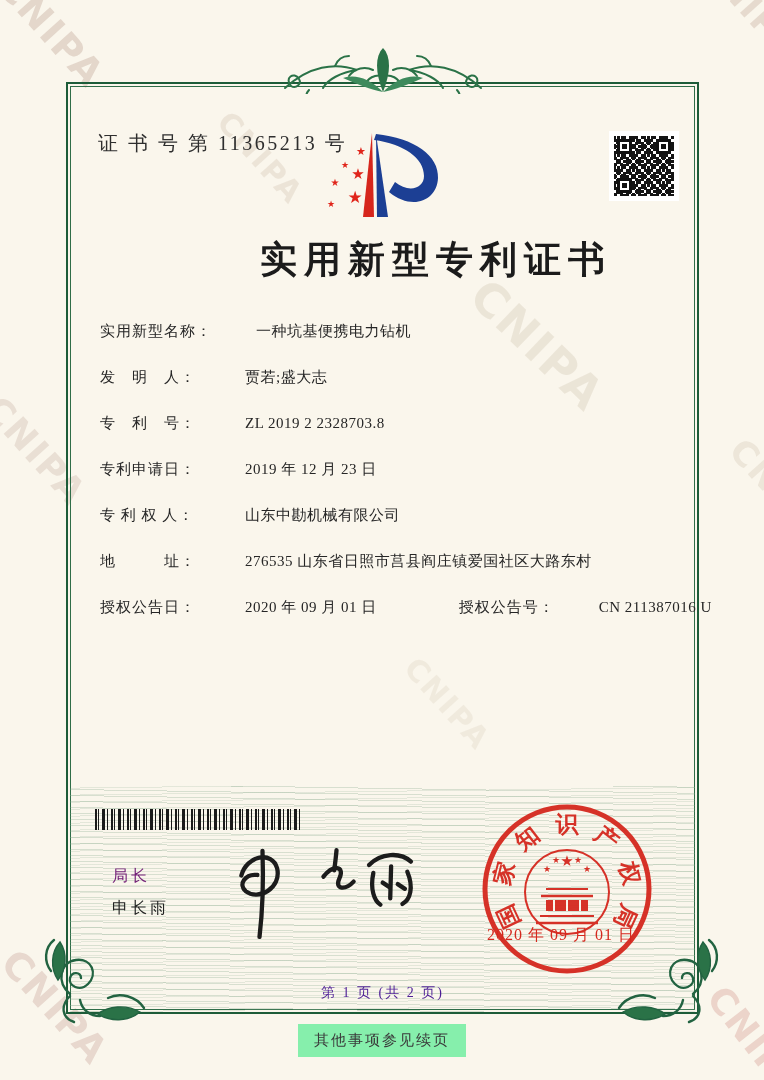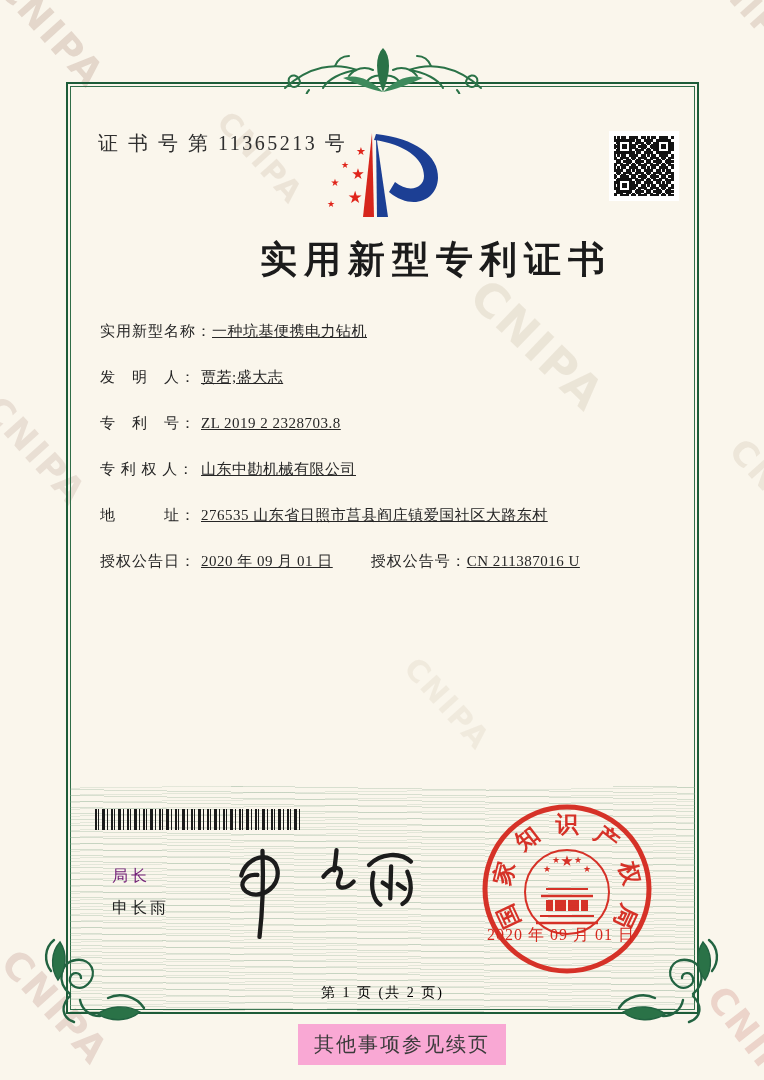--- a/index.html
+++ b/index.html
@@ -39,45 +39,45 @@
         repeating-conic-gradient(#141414 0 25%, transparent 0 50%),
         repeating-conic-gradient(transparent 0 25%, #141414 0 50%);
       background-size:6px 6px,10px 10px;background-position:0 0,2px 3px;}
   .finder{position:absolute;width:15px;height:15px;border:3px solid #111;background:#fff;box-sizing:border-box;}
   .finder::after{content:"";position:absolute;inset:2px;background:#111;}
   .f-tl{left:3px;top:3px;} .f-tr{right:3px;top:3px;} .f-bl{left:3px;bottom:3px;}
   .title{position:absolute;left:66px;top:235px;width:740px;text-align:center;
          font-size:37px;font-weight:bold;letter-spacing:7px;color:#1b1b1b;}
   
   .fields{position:absolute;left:100px;top:322px;width:540px;}
-  .frow{display:flex;margin-bottom:27px;font-size:15px;line-height:19px;white-space:nowrap;color:#262626;}
+  .frow{display:flex;margin-bottom:27px;font-size:15px;line-height:19px;white-space:nowrap;color:#262626;gap:44px;}
   .frow .lab{display:inline-block;min-width:101px;letter-spacing:1px;}
   .frow .lab2{margin-left:38px;letter-spacing:1px;}
-  .frow .val{letter-spacing:.5px;text-decoration:underline;}
+  .frow .val{letter-spacing:.5px;}
   
   .paras{position:absolute;left:99px;top:627px;width:523px;font-size:15px;line-height:23.5px;
          color:#3a3a3a;text-align:justify;}
   .paras p{margin:0;text-indent:2em;}
   
   .barcode{position:absolute;left:95px;top:809px;width:206px;height:21px;
       background:repeating-linear-gradient(90deg,
         #1a1a1a 0 2px, transparent 2px 3px,
         #1a1a1a 3px 4px, transparent 4px 7px,
         #1a1a1a 7px 10px, transparent 10px 12px,
         #1a1a1a 12px 13px, transparent 13px 16px);}
   .director-label{position:absolute;left:112px;top:866px;font-size:16px;letter-spacing:3px;color:#701a75;}
   .director-name{position:absolute;left:112px;top:898px;font-size:16px;letter-spacing:3px;color:#222;}
   .signature{position:absolute;left:212px;top:843px;transform:rotate(-2deg);}
   .seal{position:absolute;left:478px;top:800px;opacity:.95;}
   .seal-date{position:absolute;left:468px;top:925px;width:186px;text-align:center;
              font-size:16px;color:#d5281e;letter-spacing:1px;white-space:nowrap;}
   .pagenum{position:absolute;left:66px;top:984px;width:633px;text-align:center;
-           font-size:14px;letter-spacing:2px;color:#000000;}
-  .contnote{position:absolute;left:298px;top:1024px;background:#f9a8d4;padding:7px 16px;
-            font-size:20px;letter-spacing:2px;color:#3a3a3a;}
+           font-size:14px;letter-spacing:2px;color:#4c1d95;}
+  .contnote{position:absolute;left:298px;top:1024px;background:#86efac;padding:7px 16px;
+            font-size:15px;letter-spacing:2px;color:#3a3a3a;}
 </style>
 </head>
 <body>
 
 <div class="page">
 
   <div class="wm wm1">CNIPA</div>
   <div class="wm wm2">CNIPA</div>
   <div class="wm wm3">CNIPA</div>
   <div class="wm wm4">CNIPA</div>
@@ -160,20 +160,24 @@
       <span class="lab">实用新型名称：</span>
       <span class="val">一种坑基便携电力钻机</span>
     </div>
     <div class="frow">
       <span class="lab">发　明　人：</span>
       <span class="val">贾若;盛大志</span>
     </div>
     <div class="frow">
       <span class="lab">专　利　号：</span>
       <span class="val">ZL 2019 2 2328703.8</span>
+    </div>
+    <div class="frow">
+      <span class="lab">专利申请日：</span>
+      <span class="val">2019 年 12 月 23 日</span>
     </div>
     <div class="frow">
       <span class="lab">专 利 权 人：</span>
       <span class="val">山东中勘机械有限公司</span>
     </div>
     <div class="frow">
       <span class="lab">地　　　址：</span>
       <span class="val">276535 山东省日照市莒县阎庄镇爱国社区大路东村</span>
     </div>
     <div class="frow">

